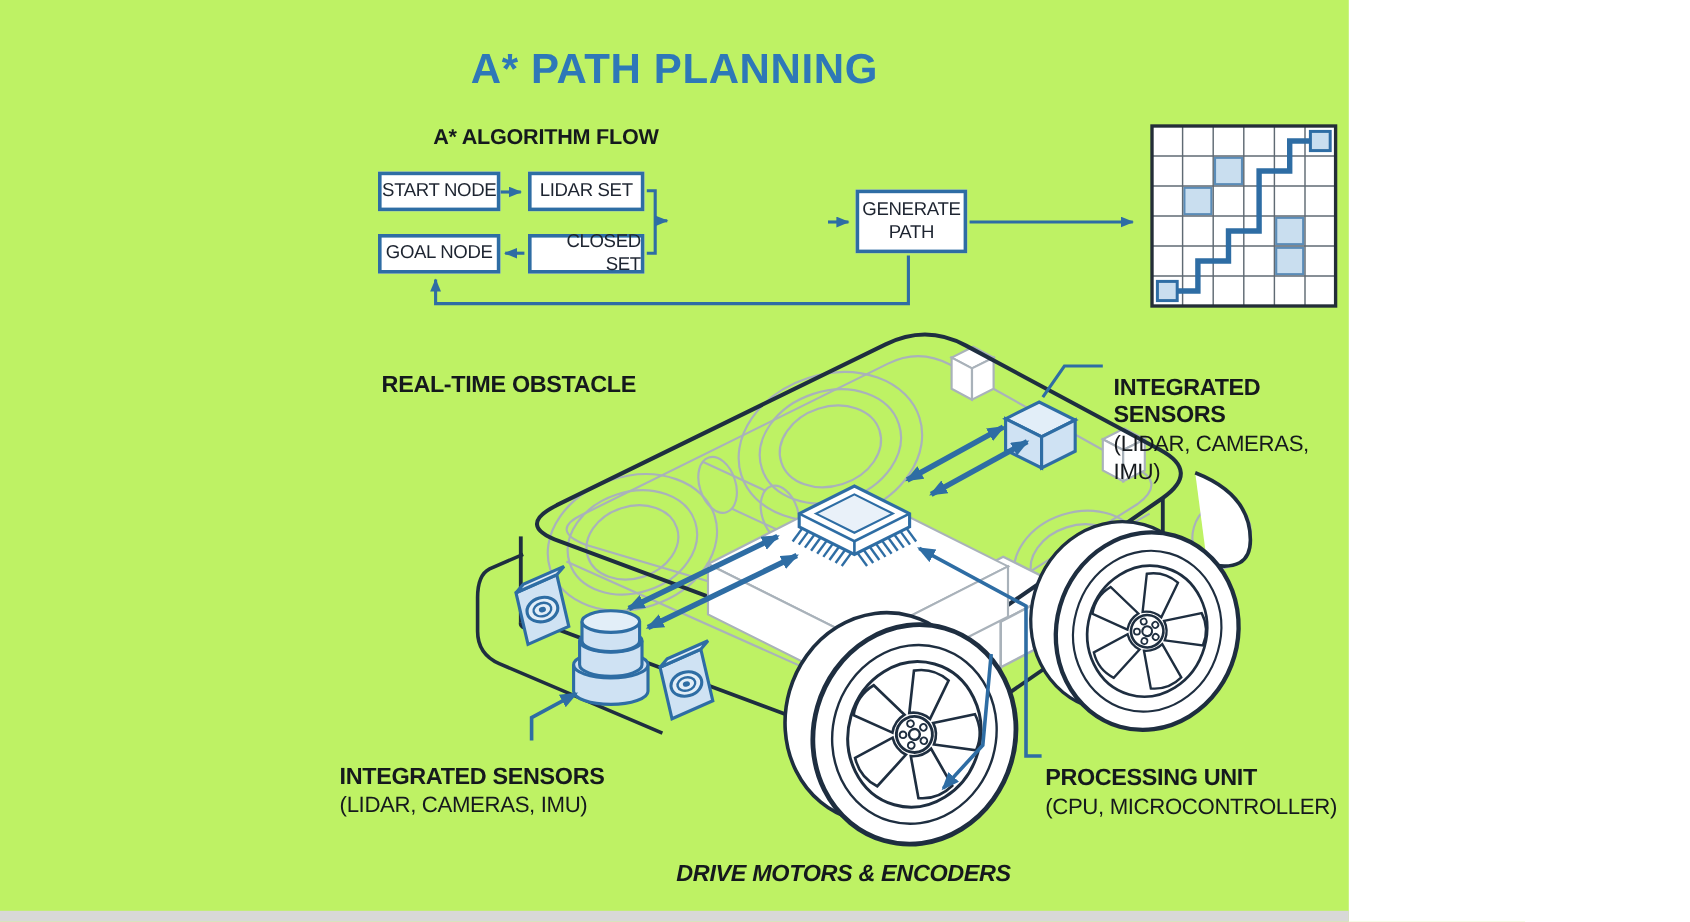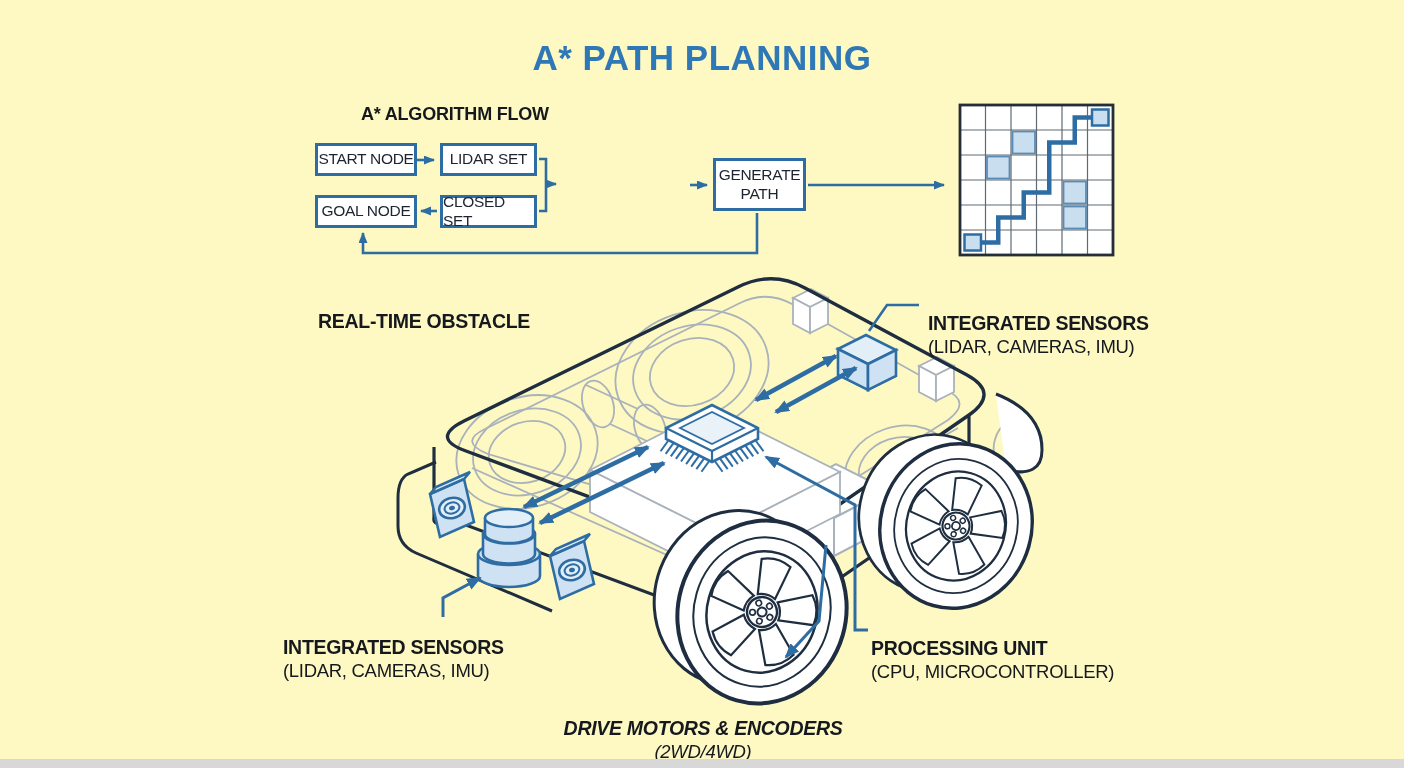--- a/index.html
+++ b/index.html
@@ -1,28 +1,28 @@
 <!DOCTYPE html>
 <html><head>
 <meta charset="utf-8">
 <style>
   html,body{margin:0;padding:0;background:#ffffff;}
   body{width:1408px;height:768px;overflow:hidden;font-family:"Liberation Sans",sans-serif;}
-  .stage{position:relative;width:1404px;height:768px;background:#fef9c3;}
+  .stage{position:relative;width:1124px;height:768px;background:#bef264;}
   svg.art{position:absolute;left:0;top:0;}
 
   .title{position:absolute;left:0;right:0;top:38px;text-align:center;
          font-size:35px;font-weight:700;color:#2e78b8;letter-spacing:0.5px;}
   .h-flow{position:absolute;left:313px;top:104px;font-weight:700;font-size:18px;
           color:#15191d;letter-spacing:-0.2px;margin-left:48px;}
 
   .fnode{position:absolute;display:flex;flex-direction:column;align-items:center;
          justify-content:center;border:3px solid #2e6da4;background:#ffffff;
          color:#1d2430;font-size:15.5px;letter-spacing:-0.3px;line-height:1.18;
-         text-align:left;box-sizing:border-box;}
+         text-align:right;box-sizing:border-box;}
   #n-start   {left:315px;top:143px;width:102px;height:33px;}
   #n-open    {left:440px;top:143px;width:97px; height:33px;}
   #n-goal    {left:315px;top:195px;width:102px;height:33px;}
   #n-closed  {left:440px;top:195px;width:97px; height:33px;}
   #n-cost    {left:562px;top:159px;width:126px;height:53px;}
   #n-generate{left:713px;top:158px;width:93px; height:53px;}
 
   .lbl{position:absolute;color:#15191d;}
   .lbl .t{font-size:19.5px;font-weight:700;letter-spacing:-0.3px;line-height:23px;margin-top:18px;}
   .lbl .s{font-size:18.5px;font-weight:400;letter-spacing:-0.3px;line-height:23px;}
@@ -289,17 +289,16 @@
     <div class="s">(LIDAR, CAMERAS, IMU)</div>
   </div>
 
   <div class="lbl" id="lbl-proc">
     <div class="t">PROCESSING UNIT</div>
     <div class="s">(CPU, MICROCONTROLLER)</div>
   </div>
 
   <div class="lbl" id="lbl-drive">
     <div class="t">DRIVE MOTORS &amp; ENCODERS</div>
-    <div class="s">(2WD/4WD)</div>
   </div>
 
   <div class="bottom-strip"></div>
 </div>
 
 </body></html>

